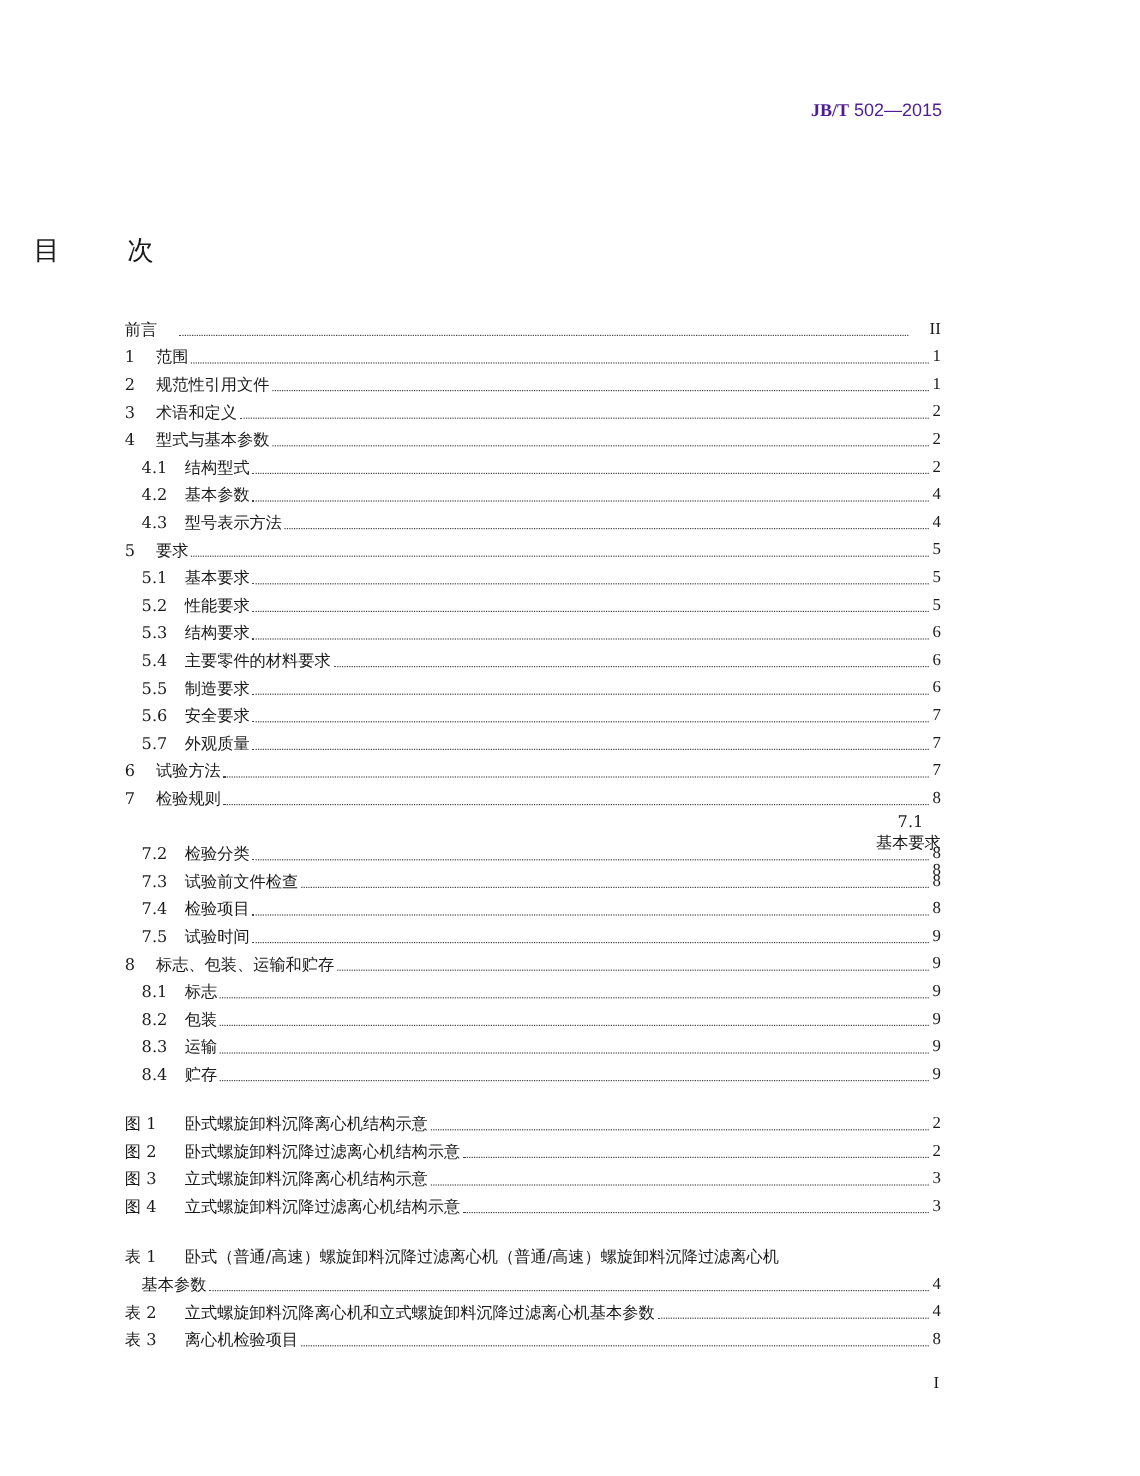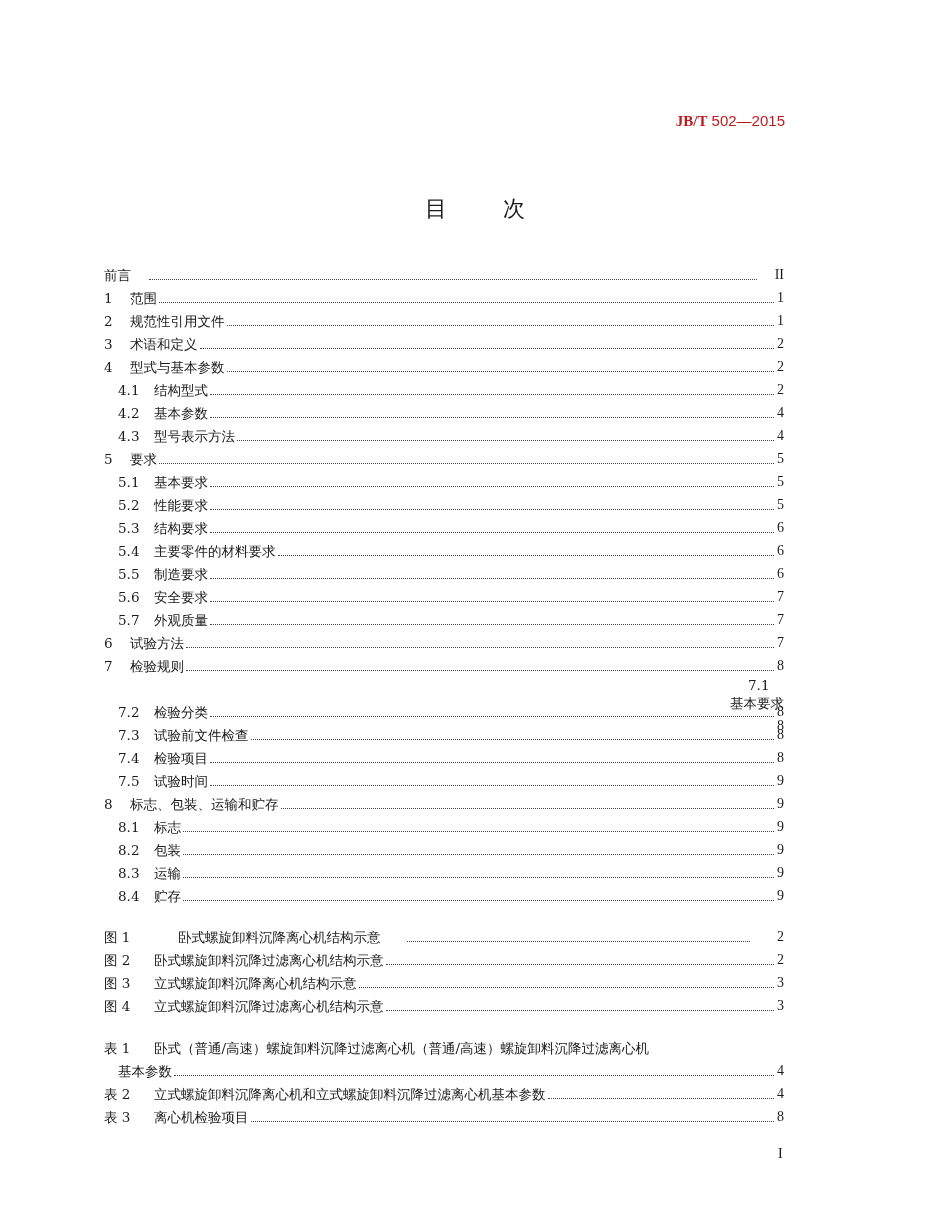--- a/index.html
+++ b/index.html
@@ -2,26 +2,26 @@
 <html><head>
 <meta charset="utf-8">
 <style>
   html, body { margin: 0; padding: 0; background: #ffffff; }
   body {
     width: 950px; height: 1230px; position: relative; overflow: hidden;
     font-family: "DejaVu Serif", "Liberation Serif", serif;
     color: #1a1a1a;
   }
   .doc-code {
-    position: absolute; top: 112px; right: 165px;
-    font-family: "Liberation Sans", sans-serif; font-size: 15px; color: #b91c1c;
+    position: absolute; top: 84px; right: 165px;
+    font-family: "Liberation Sans", sans-serif; font-size: 15px; color: #4c1d95;
   }
   .doc-code b { font-family: "Liberation Serif", serif; font-weight: bold; }
   .title {
-    position: absolute; top: 194px; left: 0; width: 100%; text-align: center;
+    position: absolute; top: 194px; left: 0; width: 100%; 
     font-family: "DejaVu Sans", sans-serif; font-size: 22px; letter-spacing: 0;
   }
   .title span { display: inline-block; margin: 0 28px; }
   .toc { position: absolute; left: 104px; width: 680px; }
   .row {
     position: absolute; left: 0; width: 680px; height: 22px;
     display: flex; align-items: flex-end; font-size: 13.5px; line-height: 18px;
     white-space: nowrap;
   }
   .row .num { display: inline-block; }
@@ -214,21 +214,21 @@
       <span class="dots"></span>
       <span class="pg">9</span>
     </div>
   <div class="row l2" style="top:883px;">
       <span class="num">8.4</span>
       <span class="txt">贮存</span>
       <span class="dots"></span>
       <span class="pg">9</span>
     </div>
 
-  <div class="row fig" style="top:924px;gap:24px;">
+  <div class="row fig" style="top:924px;">
       <span class="num">图 1</span>
       <span class="txt">卧式螺旋卸料沉降离心机结构示意</span>
       <span class="dots"></span>
       <span class="pg">2</span>
     </div>
   <div class="row fig" style="top:947px;">
       <span class="num">图 2</span>
       <span class="txt">卧式螺旋卸料沉降过滤离心机结构示意</span>
       <span class="dots"></span>
       <span class="pg">2</span>

